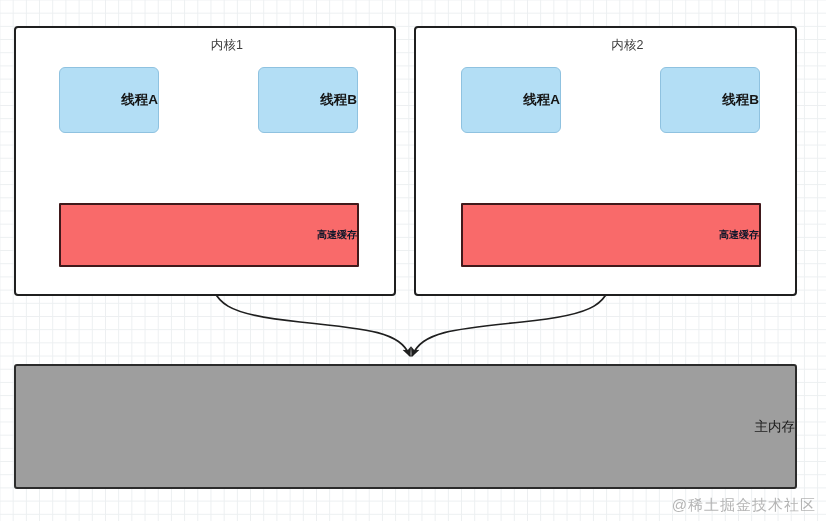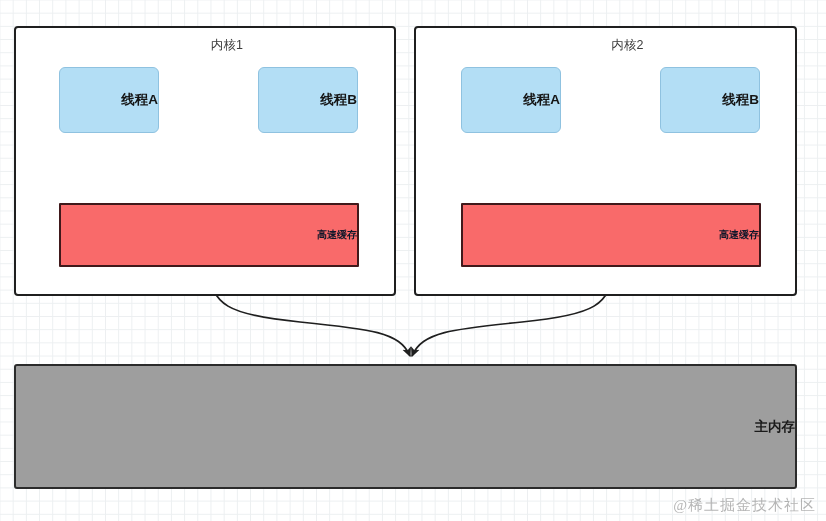--- a/index.html
+++ b/index.html
@@ -64,32 +64,32 @@
     border-radius: 1px;
     font-size: 10px;
     font-weight: bold;
     color: #0f172a;
   }
   .memory-box {
     background: #9e9e9e;
     border: 2px solid #2b2b2b;
     border-radius: 3px;
     font-size: 13.5px;
-    font-weight: bold;
+    font-weight: normal;
     color: #1a1a1a;
   }
   .watermark {
     position: absolute;
     right: 10px;
     bottom: 6px;
     font-size: 15px;
     color: rgba(120,120,120,0.55);
     letter-spacing: 1px;
     white-space: nowrap;
-    font-family: Liberation Serif, serif;
+    font-family: Liberation Sans, sans-serif;
   }
 </style>
 </head>
 <body>
 
 <div id="canvas">
 
   <svg id="edges" viewBox="0 0 826 521" width="826" height="521" xmlns="http://www.w3.org/2000/svg">
     <defs>
       <marker id="arrow" viewBox="0 0 10 10" refX="8.2" refY="5" markerWidth="6.2" markerHeight="6.2" orient="auto-start-reverse">

